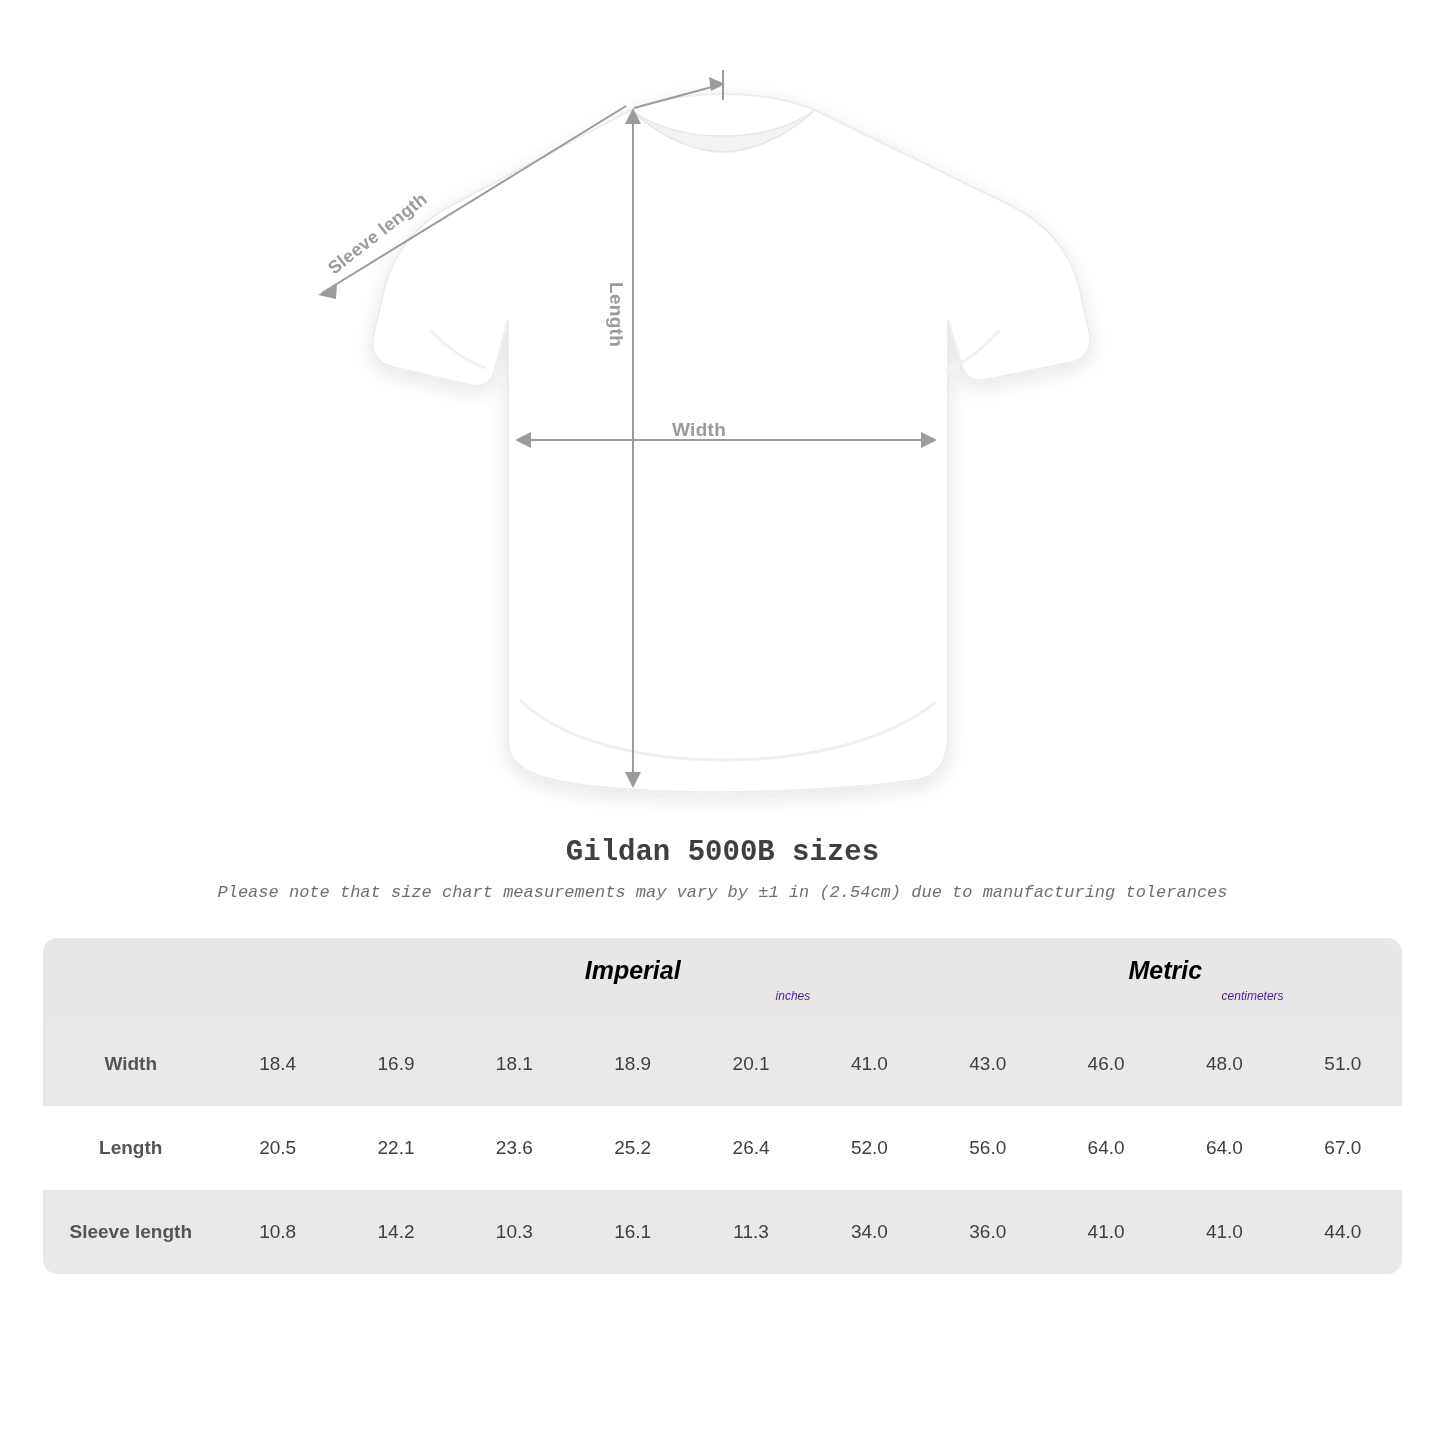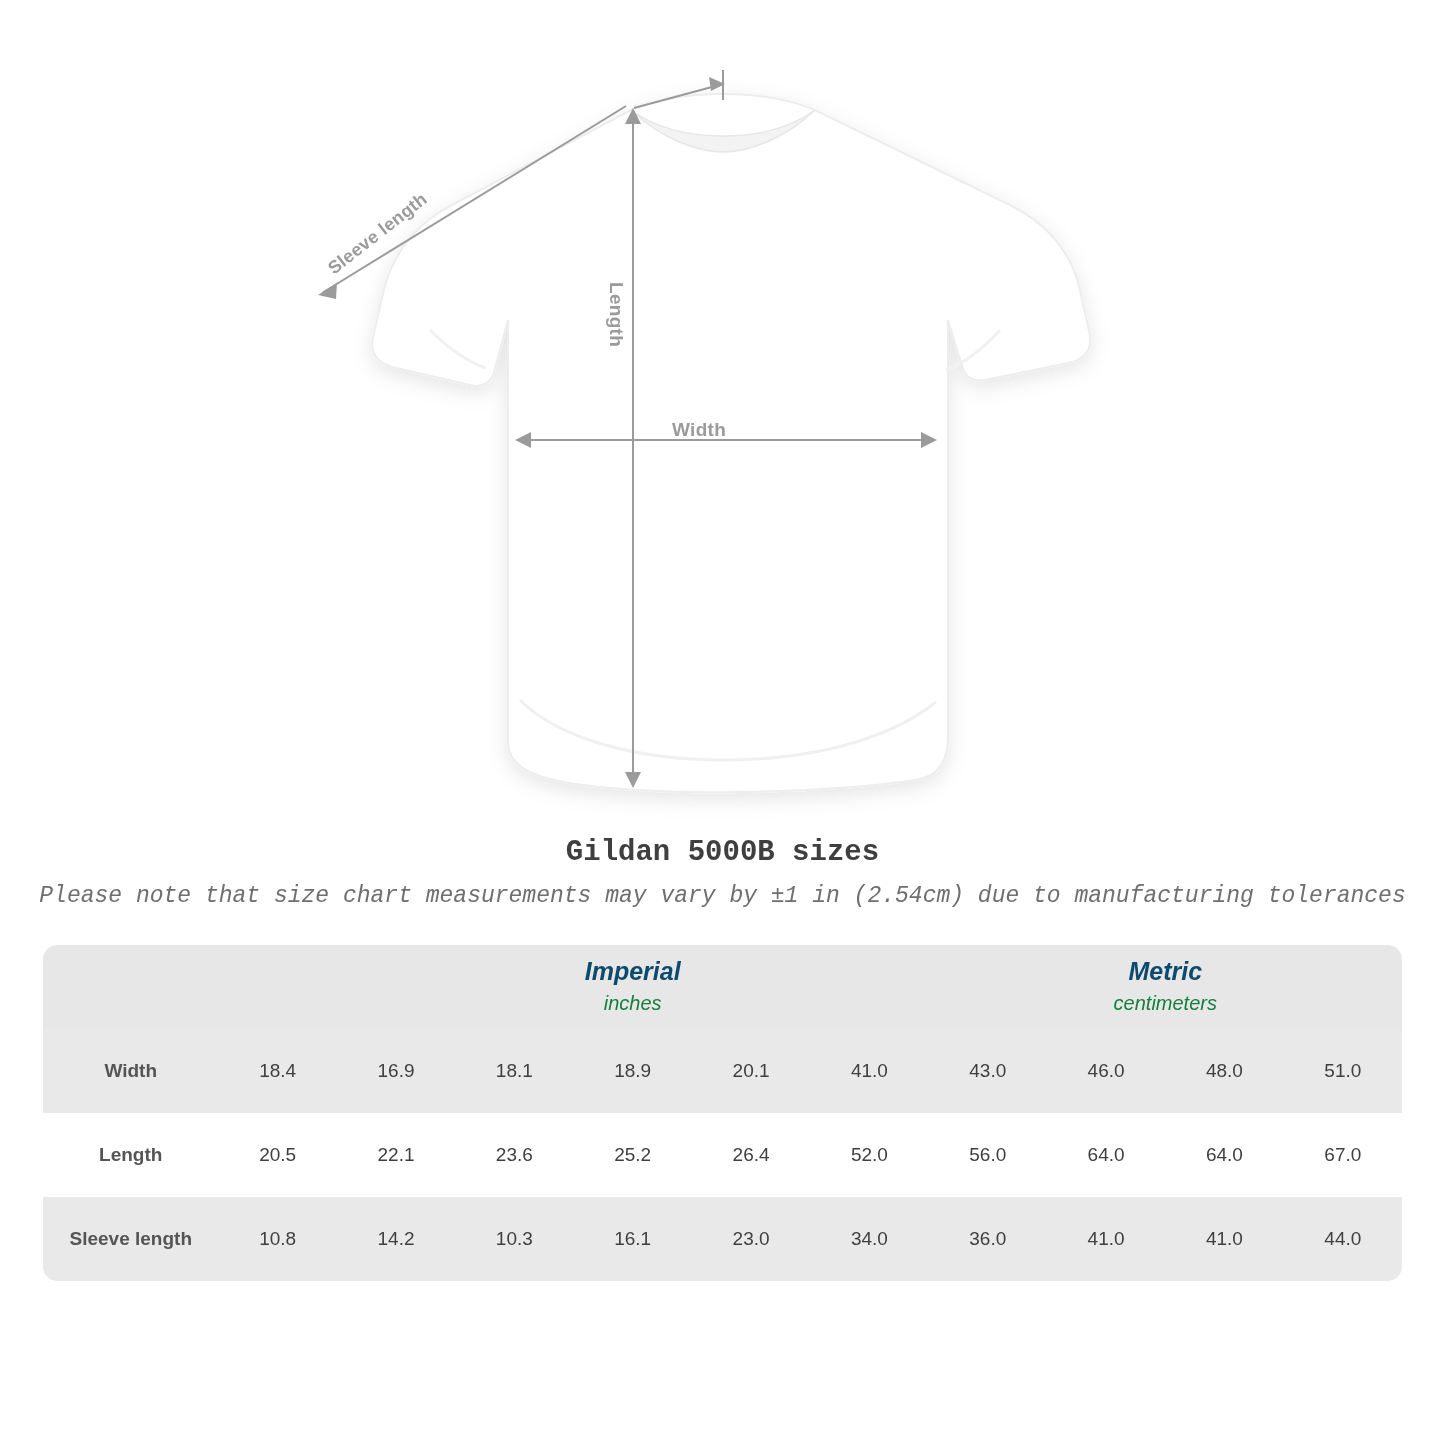--- a/index.html
+++ b/index.html
@@ -63,21 +63,21 @@
     margin-top: 6px;
     font-family: Liberation Mono, monospace;
   }
   .chart-title {
     font-size: 29px;
     font-weight: bold;
     color: #3f3f3f;
     margin: 0 0 14px 0;
   }
   .chart-note {
-    font-size: 23px;
+    font-size: 17px;
     font-style: italic;
     color: #6f6f6f;
     margin: 0;
   }
 
   
   .table-wrap {
     margin: 36px 43px 0 43px;
     border-radius: 14px;
     overflow: hidden;
@@ -100,28 +100,29 @@
     height: 84px;
   }
   .unit-header-row td {
     background: #e7e7e7;
     height: 116px;
   }
   .unit-name {
     font-size: 25px;
     font-style: italic;
     font-weight: bold;
-    color: #0c4a6e;
+    color: #000000;
     line-height: 1.25;
   }
   .unit-sub {
-    font-size: 20px;
+    font-size: 12px;
     font-style: italic;
-    color: #15803d;
+    color: #4c1d95;
     line-height: 1.5;
+    text-align: right;
   }
   tr.row-head td {
     background: #ffffff;
     font-weight: normal;
     color: #3f3f3f;
   }
   tr.row-head td.rowlabel,
   tr.row-shade td.rowlabel,
   tr.row-plain td.rowlabel {
     font-weight: bold;
@@ -277,21 +278,21 @@
           <td>64.0</td>
           <td>67.0</td>
         </tr>
 
         <tr class="row-shade">
           <td class="rowlabel corner-bl">Sleeve length</td>
           <td>10.8</td>
           <td>14.2</td>
           <td>10.3</td>
           <td>16.1</td>
-          <td>23.0</td>
+          <td>11.3</td>
           <td>34.0</td>
           <td>36.0</td>
           <td>41.0</td>
           <td>41.0</td>
           <td class="corner-br">44.0</td>
         </tr>
       </tbody>
     </table>
   </div>
 

